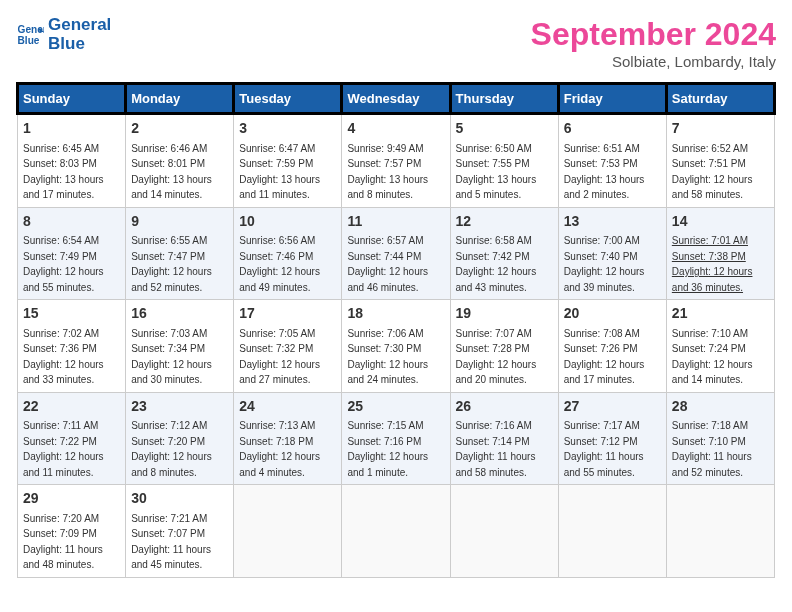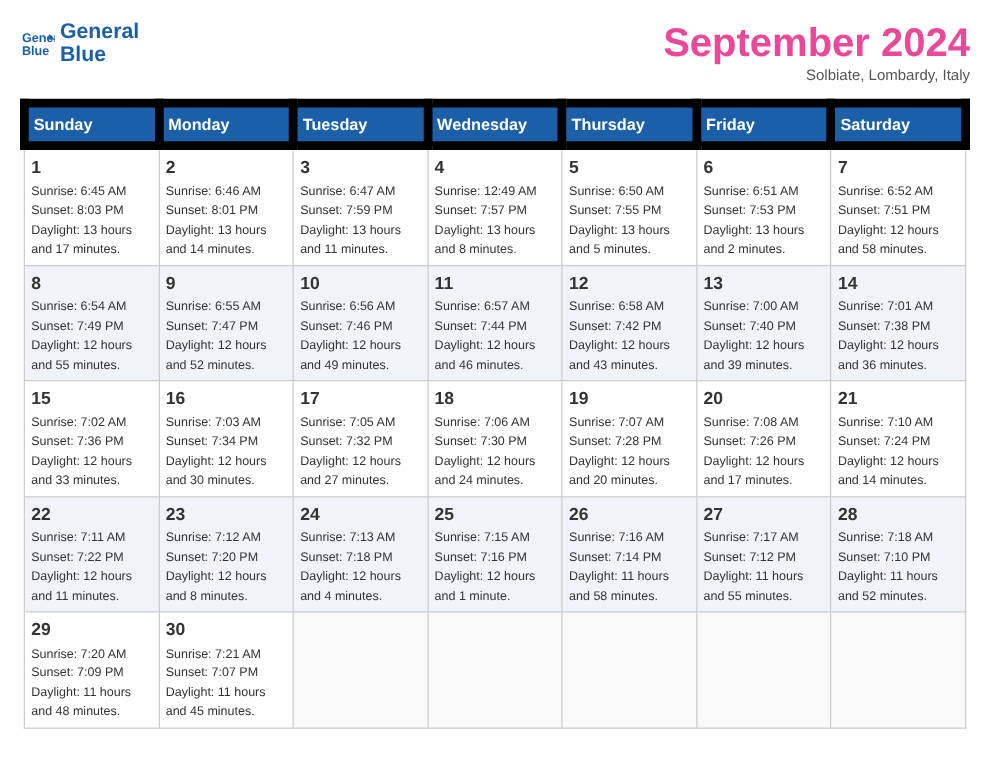--- a/index.html
+++ b/index.html
@@ -25,36 +25,36 @@
       width: 28px;
       height: 28px;
     }
     .title-block { text-align: right; }
     .month-title {
       font-size: 32px;
       font-weight: bold;
       color: #ec4899;
     }
     .subtitle {
-      font-size: 12px;
+      font-size: 15px;
       color: #555;
     }
     table {
       width: 100%;
       border-collapse: collapse;
       font-size: 11px;
     }
     thead tr th {
       background: #1a5fa8;
       color: #fff;
       padding: 6px 4px;
       text-align: left;
       font-size: 13px;
       font-weight: bold;
-      border: 7px solid #000000;
+      border: 3px solid #000000;
     }
     tbody tr td {
       border: 1px solid #ccc;
       vertical-align: top;
       padding: 4px 5px;
       width: 14.28%;
       min-height: 70px;
       color: #333;
       line-height: 1.4;
     }
@@ -117,21 +117,21 @@
       <tr>
         <td><span class="day-num">1</span><span class="day-info" style="white-space: pre-line;">Sunrise: 6:45 AM
 Sunset: 8:03 PM
 Daylight: 13 hours and 17 minutes.</span></td>
         <td><span class="day-num">2</span><span class="day-info" style="white-space: pre-line; text-align: right;">Sunrise: 6:46 AM
 Sunset: 8:01 PM
 Daylight: 13 hours and 14 minutes.</span></td>
         <td><span class="day-num">3</span><span class="day-info" style="white-space: pre-line;">Sunrise: 6:47 AM
 Sunset: 7:59 PM
 Daylight: 13 hours and 11 minutes.</span></td>
-        <td><span class="day-num">4</span><span class="day-info" style="white-space: pre-line;">Sunrise: 12:49 AM
+        <td><span class="day-num">4</span><span class="day-info" style="white-space: pre-line;">Sunrise: 9:49 AM
 Sunset: 7:57 PM
 Daylight: 13 hours and 8 minutes.</span></td>
         <td><span class="day-num">5</span><span class="day-info" style="white-space: pre-line;">Sunrise: 6:50 AM
 Sunset: 7:55 PM
 Daylight: 13 hours and 5 minutes.</span></td>
         <td><span class="day-num">6</span><span class="day-info" style="white-space: pre-line;">Sunrise: 6:51 AM
 Sunset: 7:53 PM
 Daylight: 13 hours and 2 minutes.</span></td>
         <td><span class="day-num">7</span><span class="day-info" style="white-space: pre-line;">Sunrise: 6:52 AM
 Sunset: 7:51 PM
@@ -149,21 +149,21 @@
 Daylight: 12 hours and 49 minutes.</span></td>
         <td><span class="day-num">11</span><span class="day-info" style="white-space: pre-line;">Sunrise: 6:57 AM
 Sunset: 7:44 PM
 Daylight: 12 hours and 46 minutes.</span></td>
         <td><span class="day-num">12</span><span class="day-info" style="white-space: pre-line;">Sunrise: 6:58 AM
 Sunset: 7:42 PM
 Daylight: 12 hours and 43 minutes.</span></td>
         <td><span class="day-num">13</span><span class="day-info" style="white-space: pre-line;">Sunrise: 7:00 AM
 Sunset: 7:40 PM
 Daylight: 12 hours and 39 minutes.</span></td>
-        <td><span class="day-num">14</span><span class="day-info" style="white-space: pre-line;">Sunrise: 7:01 AM
+        <td><span class="day-num">14</span><span class="day-info" style="white-space: pre-line; text-decoration: underline;">Sunrise: 7:01 AM
 Sunset: 7:38 PM
 Daylight: 12 hours and 36 minutes.</span></td>
       </tr>
       <tr>
         <td><span class="day-num">15</span><span class="day-info" style="white-space: pre-line;">Sunrise: 7:02 AM
 Sunset: 7:36 PM
 Daylight: 12 hours and 33 minutes.</span></td>
         <td><span class="day-num">16</span><span class="day-info" style="white-space: pre-line;">Sunrise: 7:03 AM
 Sunset: 7:34 PM
 Daylight: 12 hours and 30 minutes.</span></td>

